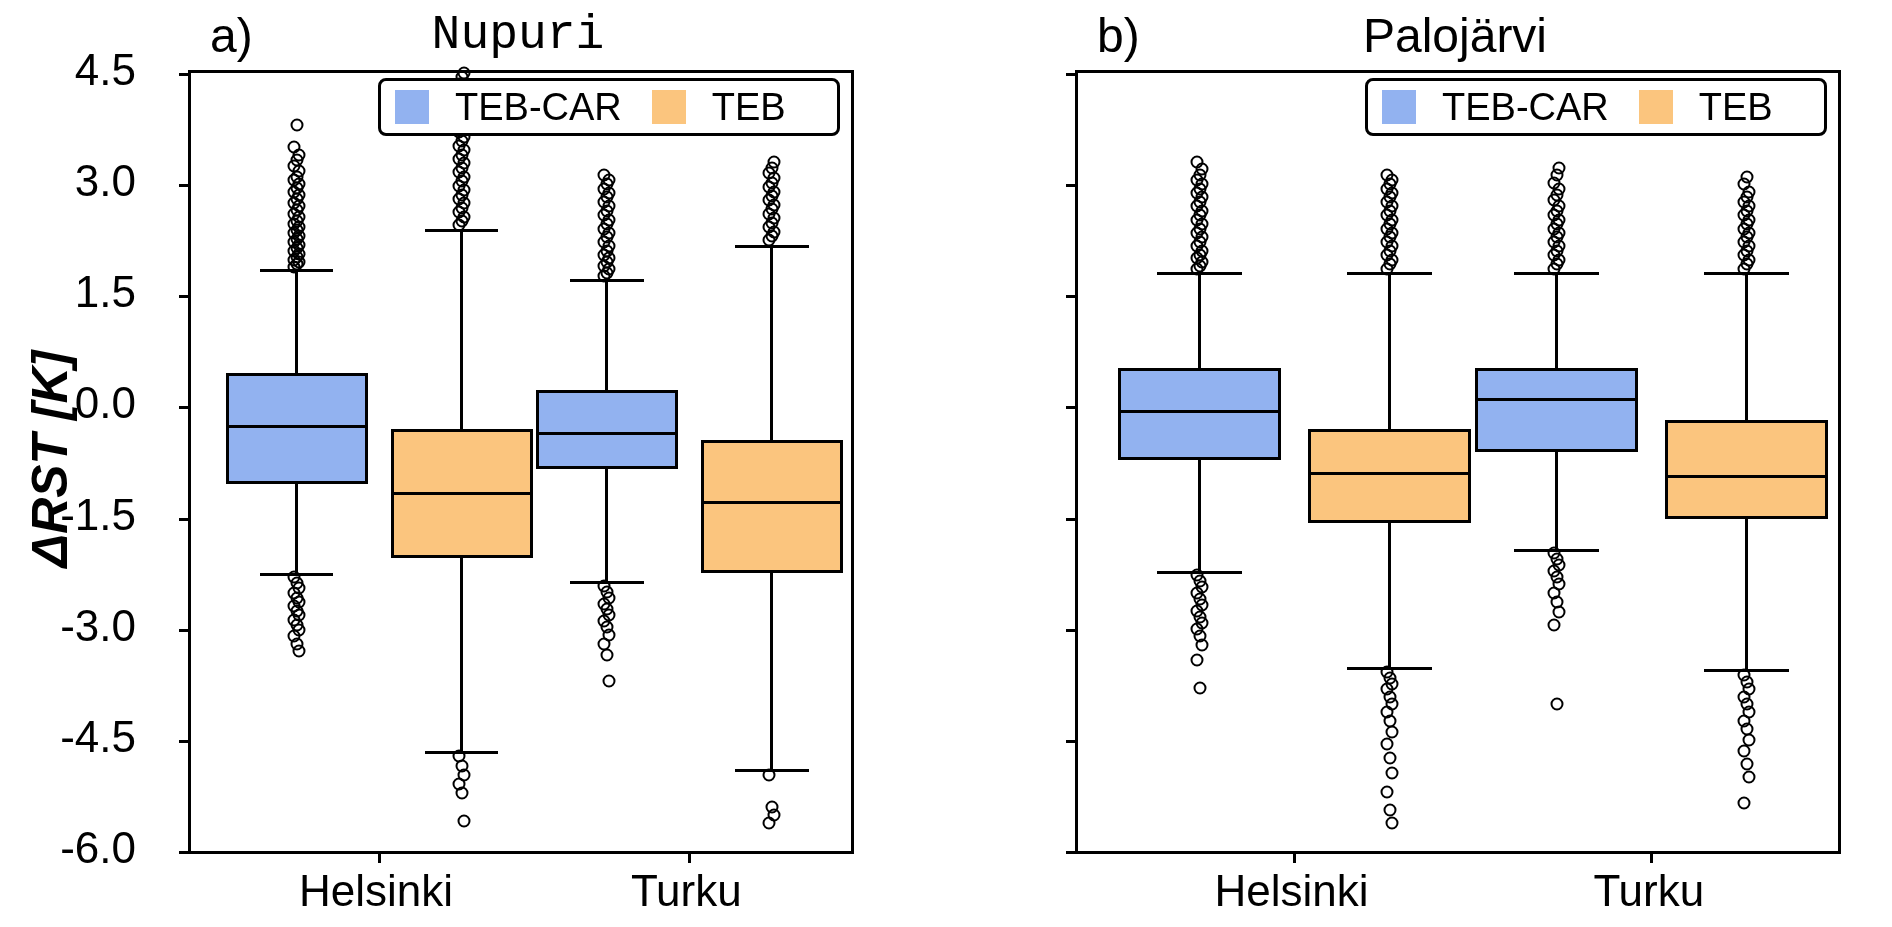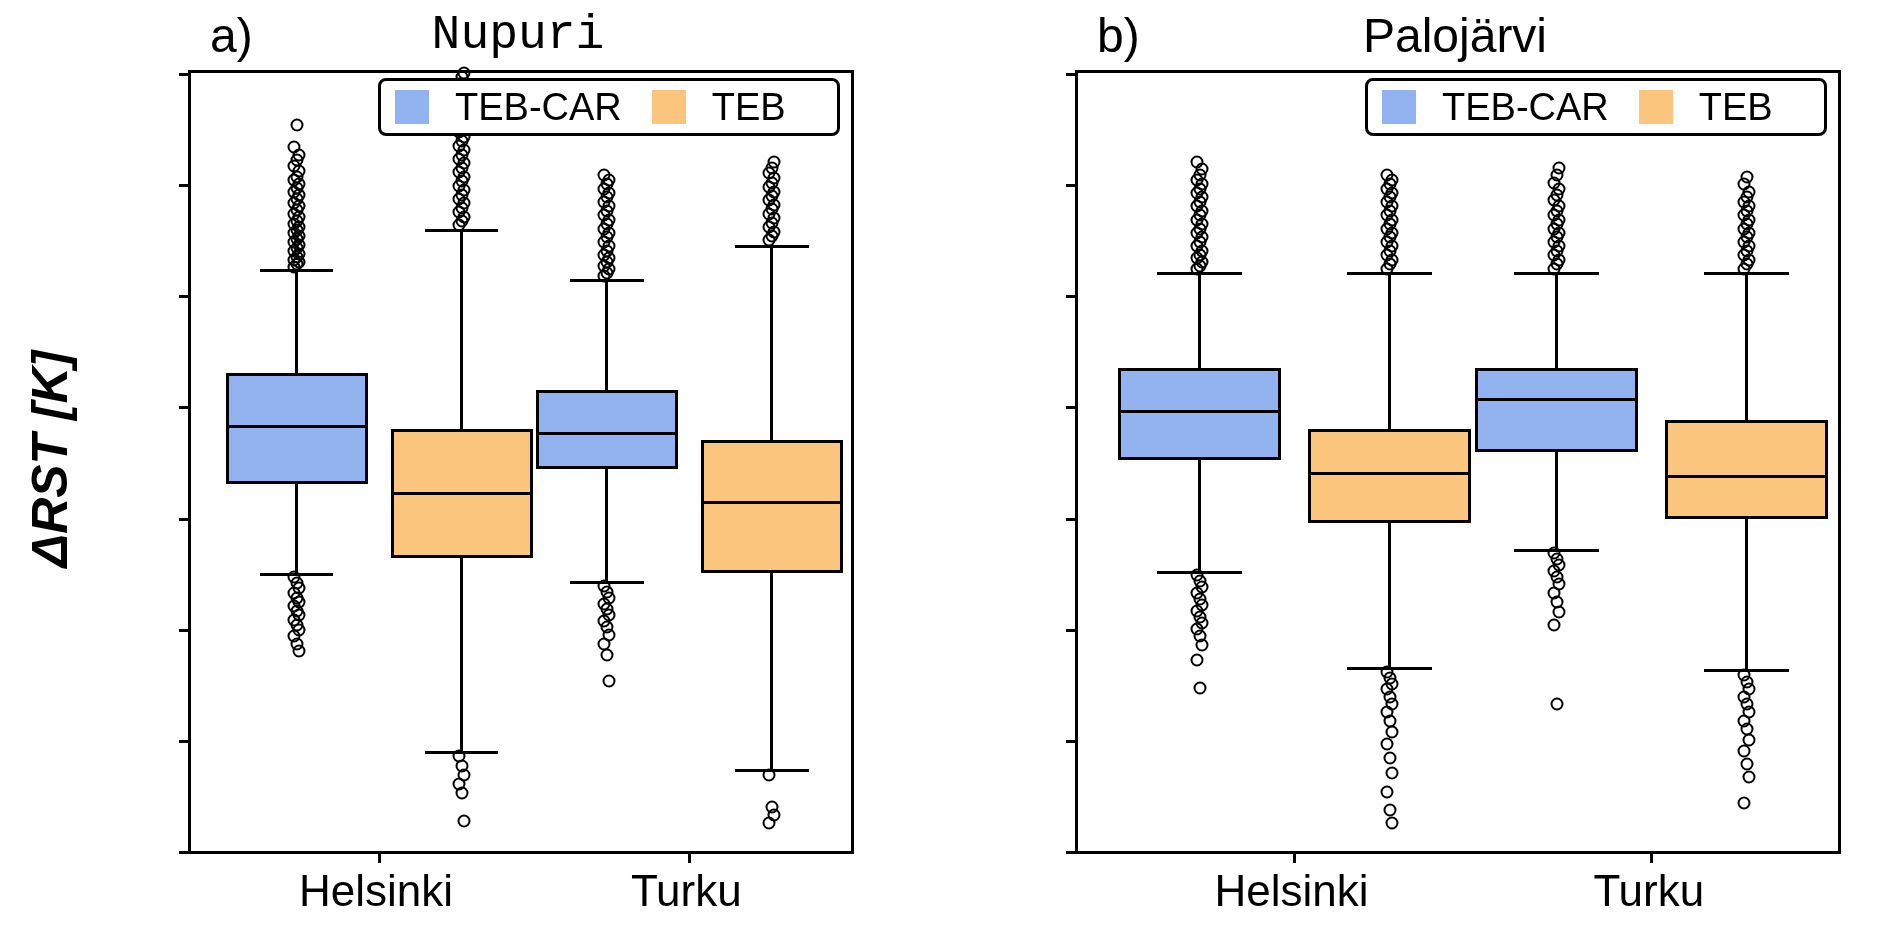--- a/index.html
+++ b/index.html
@@ -89,20 +89,30 @@
 </style>
 </head>
 <body>
 
 <div id="figure">
 
   <div class="ylabel-wrap">
     <div class="ylabel">ΔRST [K]</div>
   </div>
 
+  <div class="ytickcol" id="ytickcol">
+      <div class="ytick" style="top: 70px;">4.5</div>
+      <div class="ytick" style="top: 181.143px;">3.0</div>
+      <div class="ytick" style="top: 292.286px;">1.5</div>
+      <div class="ytick" style="top: 403.429px;">0.0</div>
+      <div class="ytick" style="top: 514.571px;">-1.5</div>
+      <div class="ytick" style="top: 625.714px;">-3.0</div>
+      <div class="ytick" style="top: 736.857px;">-4.5</div>
+      <div class="ytick" style="top: 848px;">-6.0</div>
+    </div>
 
   <div class="panel" id="panel-a">
       <div class="panel-letter" style="left: 210px; top: 8px;">a)</div>
       <div class="panel-title" style="left: 188px; top: 8px; width: 660px; font-family: Liberation Mono, monospace;">Nupuri</div>
       <div class="plotbox" style="left: 188px; top: 70px; width: 660px; height: 778px;">
         <div class="bp">
           <div class="tickmark ytickmark" style="top: 0px;"></div>
           <div class="tickmark ytickmark" style="top: 111.143px;"></div>
           <div class="tickmark ytickmark" style="top: 222.286px;"></div>
           <div class="tickmark ytickmark" style="top: 333.429px;"></div>

